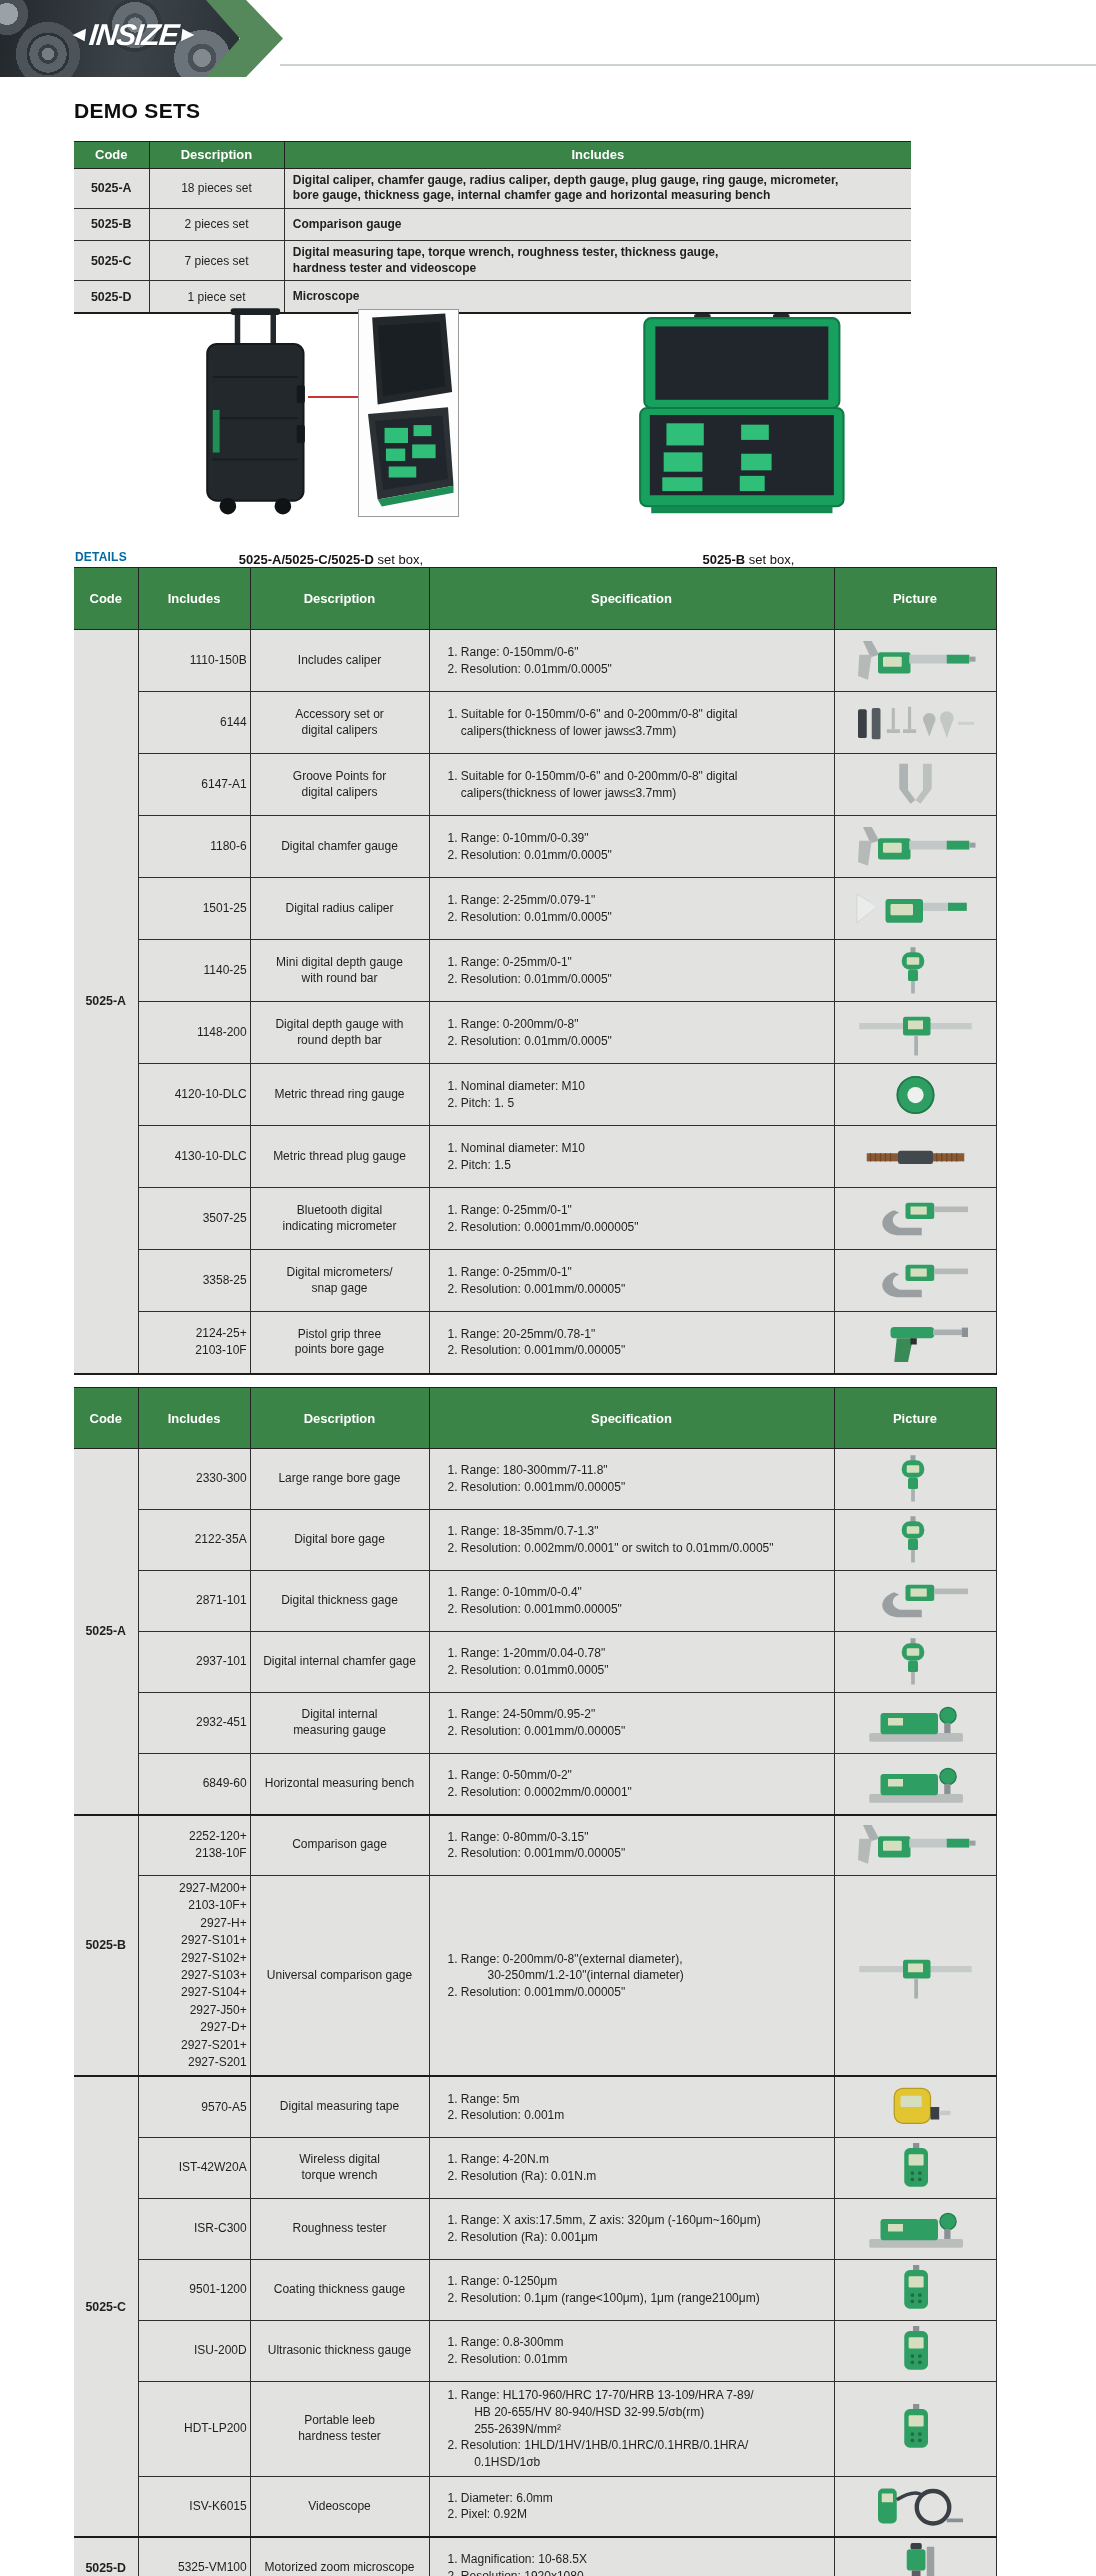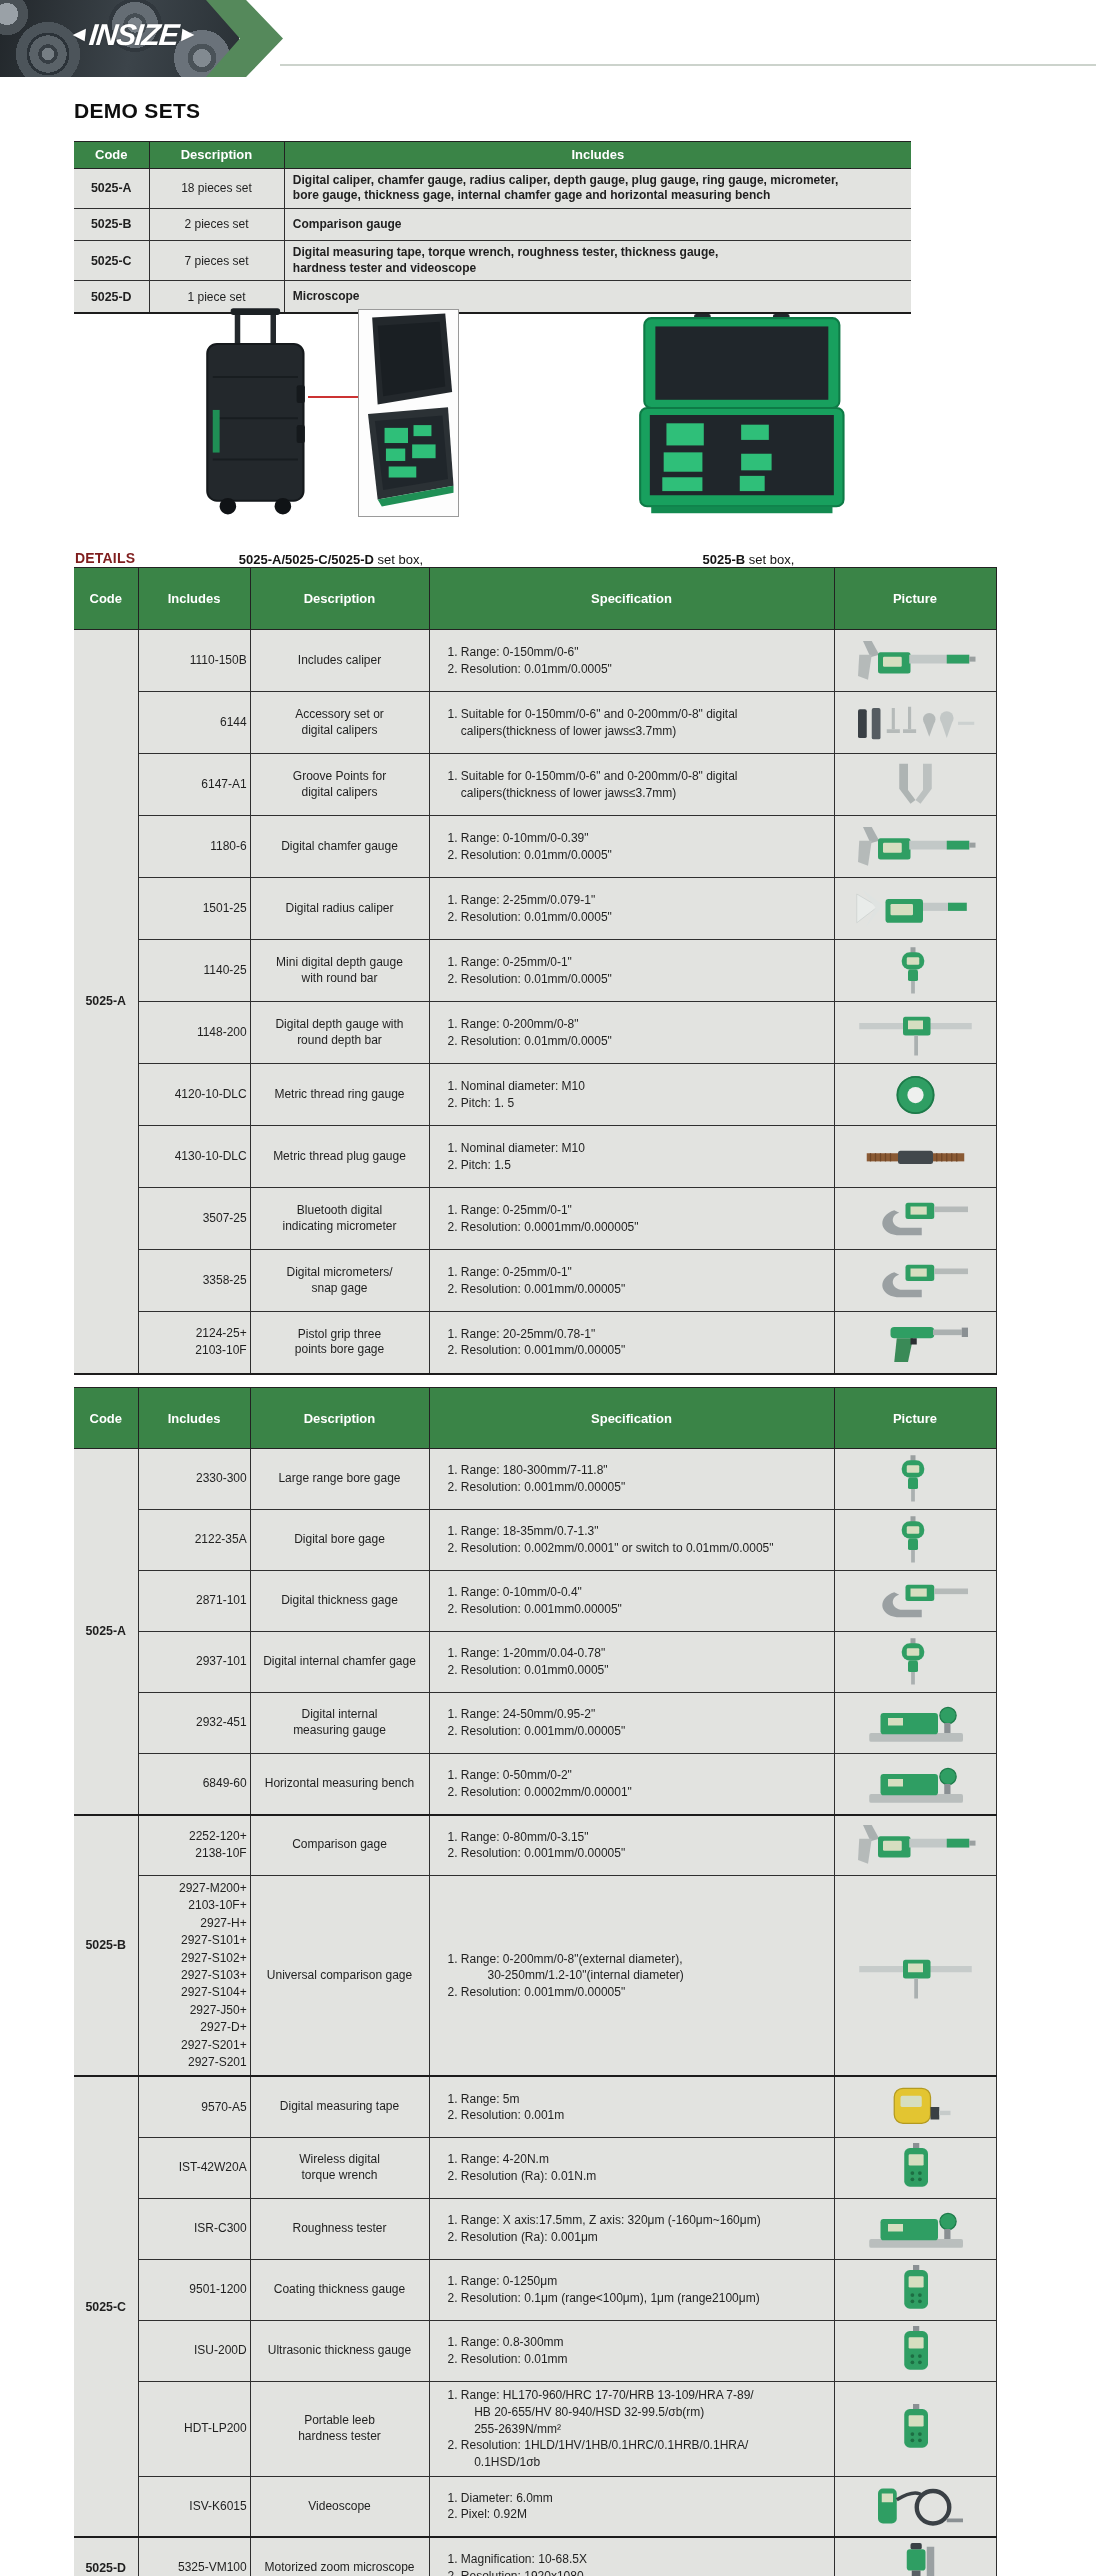--- a/index.html
+++ b/index.html
@@ -33,21 +33,21 @@
     position:absolute;left:61px;top:18px;width:145px;text-align:center;
     font-size:30px;font-weight:bold;font-style:italic;color:#ffffff;
     letter-spacing:-1.4px;transform:skewX(-6deg);white-space:nowrap;
     text-shadow:0 0 1.4px rgba(0,0,0,.35);
   }
   .logo .arr{font-size:21px;vertical-align:4.1px;letter-spacing:0;}
   .top-line{position:absolute;top:64px;left:280px;right:0;height:2.1px;background:#ccd3cc;}
 
   
   .page-title{position:absolute;top:99px;left:74px;font-size:21px;font-weight:bold;color:#0e0e0e;letter-spacing:0.3px;}
-  .details-label{position:absolute;top:550px;left:75px;font-size:14px;font-weight:bold;color:#7f1d1d;letter-spacing:0.2px;}
+  .details-label{position:absolute;top:550px;left:75px;font-size:12px;font-weight:bold;color:#0369a1;letter-spacing:0.2px;}
 
   
   table{border-collapse:collapse;table-layout:fixed;}
   th{background:var(--green);color:#fff;font-size:13px;font-weight:bold;
      border:1.4px solid #222;border-top:1.4px solid #222;height:23.5px;}
   td{background:var(--cell);font-size:12px;vertical-align:middle;border:1.4px solid var(--bline);}
   tr > *:first-child{border-left:0;}
 
   
   .demo{position:absolute;top:141px;left:74px;width:837px;border-bottom:2.1px solid var(--hline);}

